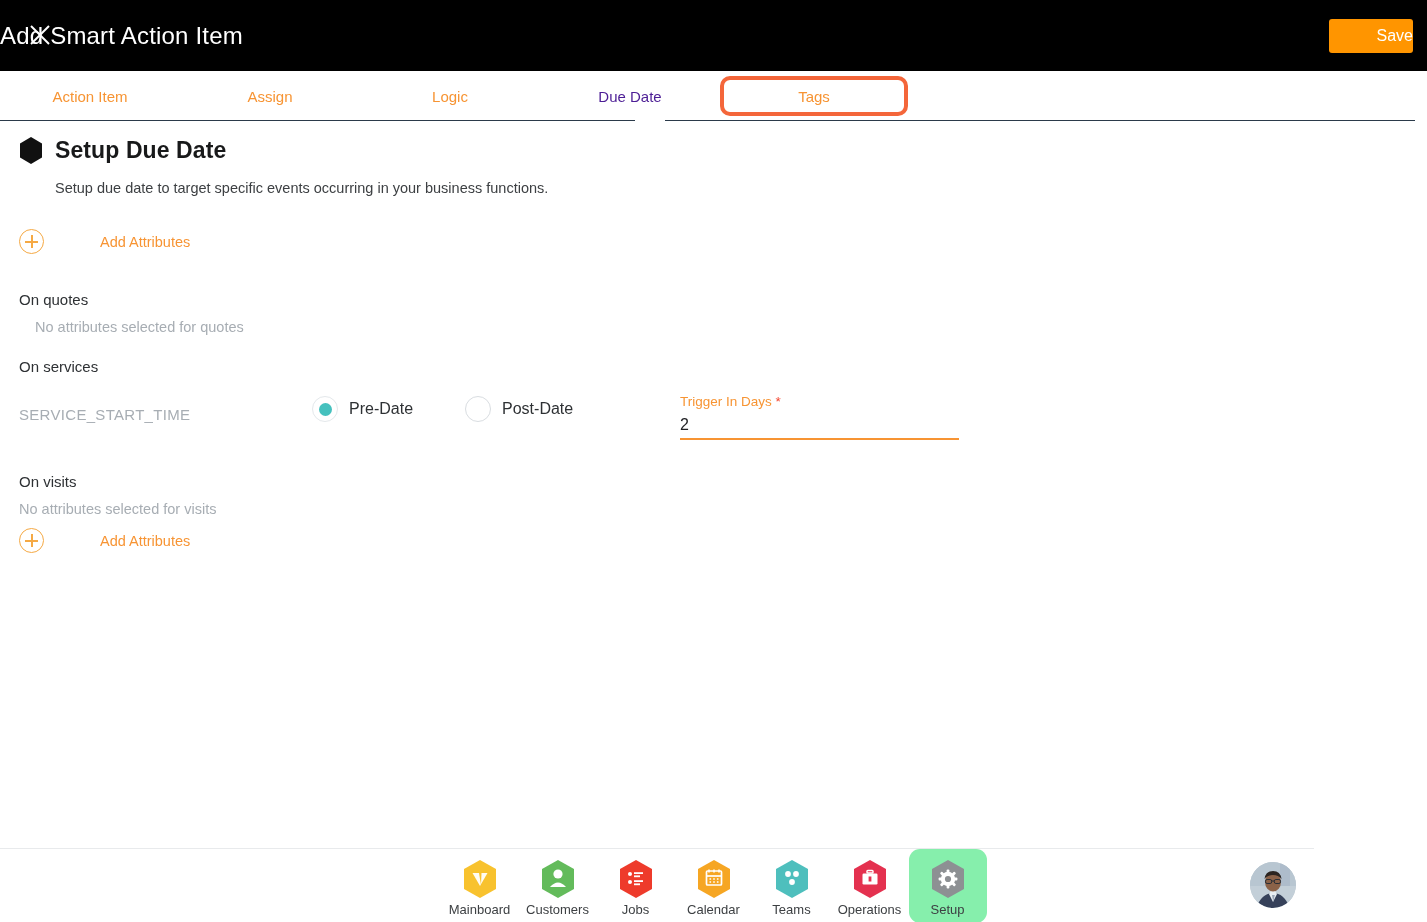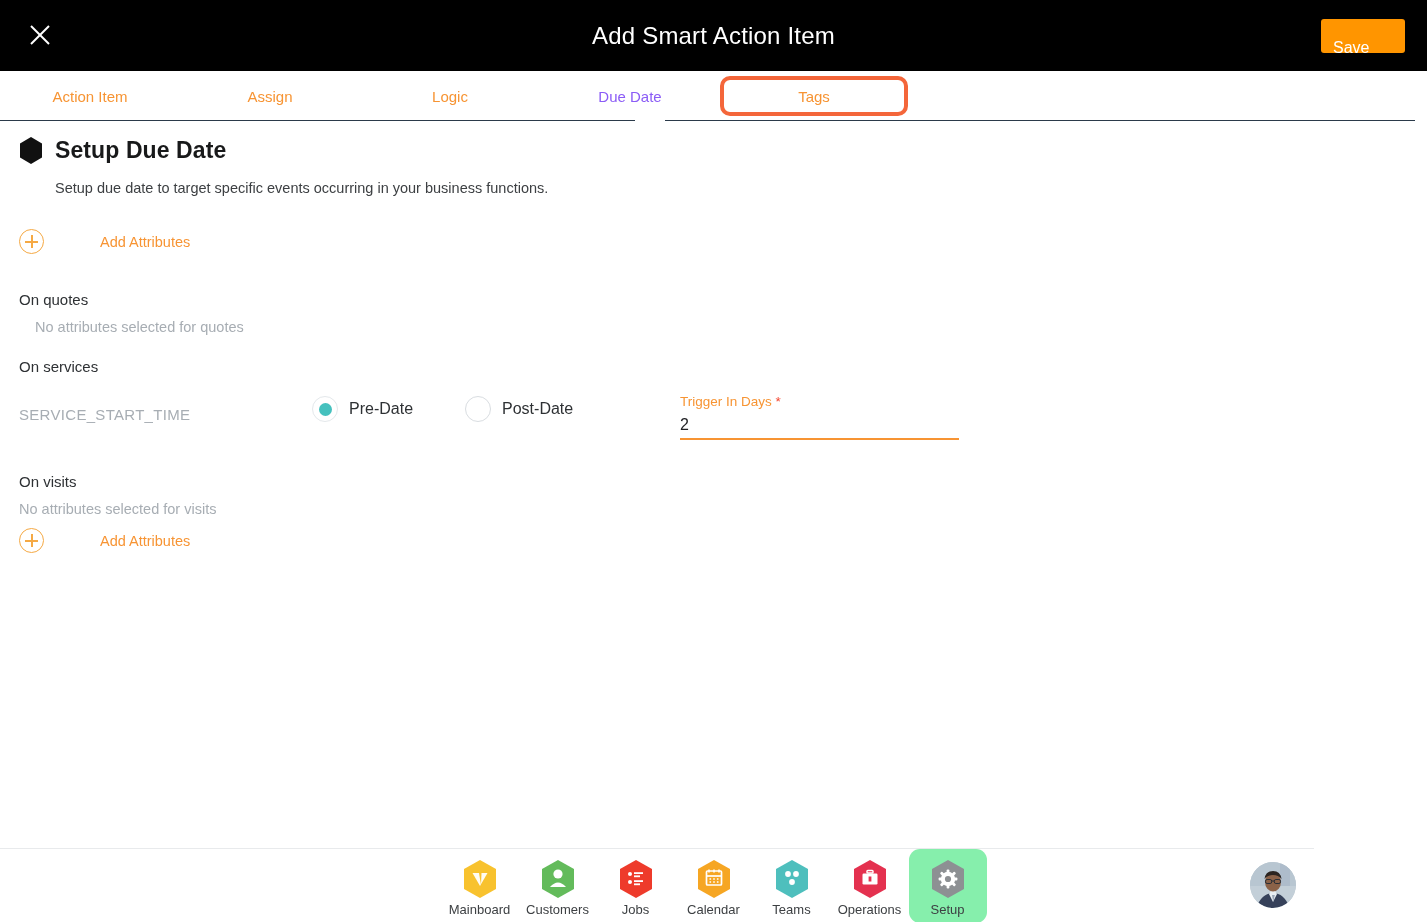--- a/index.html
+++ b/index.html
@@ -32,40 +32,39 @@
     width: 36px; height: 36px;
     display: flex; align-items: center; justify-content: center;
     cursor: pointer;
   }
   .close-btn svg { display: block; }
   .topbar-title {
     position: absolute;
     left: 0; top: 0;
     width: 1427px; height: 71px;
     line-height: 71px;
-    text-align: center;
     color: #ffffff;
     font-size: 24px;
     font-weight: 400;
     letter-spacing: 0.2px;
   }
   .save-btn {
     position: absolute;
-    right: 22px; top: 19px;
+    right: 14px; top: 19px;
     width: 84px; height: 34px;
     background: #FF9500;
     color: #ffffff;
     border: none;
     border-radius: 3px;
     font-size: 16px;
     font-family: "Liberation Sans", sans-serif;
     cursor: pointer;
     line-height: 34px;
-    padding: 12px;
-    text-align: left;
+    padding: 0;
+    text-align: right;
   }
 
   
   .tabs-wrap {
     position: absolute;
     top: 71px; left: 0;
     width: 1427px; height: 50px;
     background: #ffffff;
   }
   .tabs-row {
@@ -80,21 +79,21 @@
     height: 50px;
     display: flex;
     align-items: center;
     justify-content: center;
     font-size: 15px;
     color: #F79433;
     cursor: pointer;
     position: relative;
   }
   .tab.active {
-    color: #8b5cf6;
+    color: #4c1d95;
   }
   .tab.highlighted {
     border: 4px solid #F4663A;
     border-radius: 10px;
     background: #ffffff;
     z-index: 3;
     height: 40px;
     margin-top: 5px;
     flex: 0 0 188px;
   }

